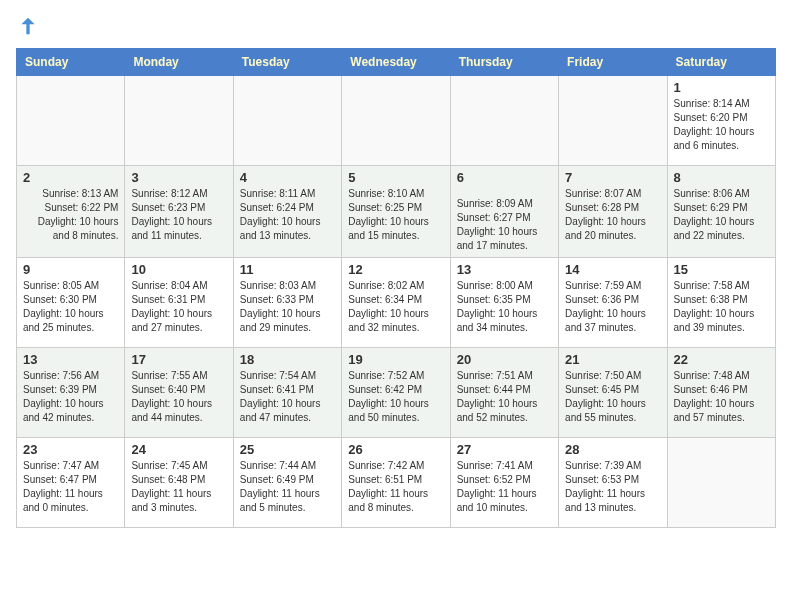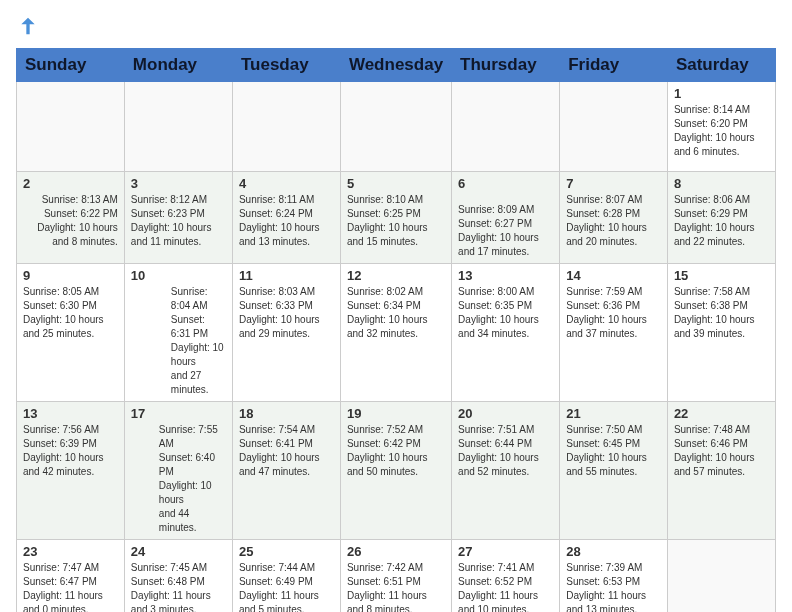--- a/index.html
+++ b/index.html
@@ -47,22 +47,22 @@
       font-size: 16px;
       color: #555;
     }
     .calendar {
       width: 100%;
       border-collapse: collapse;
       border: 1px solid #ccc;
     }
     .calendar th {
       background-color: #4a7fcb;
-      color: #0f172a;
-      font-size: 17px;
+      color: #fef9c3;
+      font-size: 12px;
       font-weight: bold;
       padding: 6px 8px;
       text-align: left;
       border: 1px solid #4a7fcb;
     }
     .calendar td {
       width: calc(100% / 7);
       vertical-align: top;
       padding: 4px 6px;
       border: 1px solid #ccc;
@@ -189,21 +189,21 @@
       <tr>
         <td>
           <span class="day-number">9</span>
           <div class="day-info" style="white-space: pre-line;">Sunrise: 8:05 AM
 Sunset: 6:30 PM
 Daylight: 10 hours
 and 25 minutes.</div>
         </td>
         <td>
           <span class="day-number">10</span>
-          <div class="day-info" style="white-space: pre-line; margin-left: 40px;">Sunrise: 8:04 AM
+          <div class="day-info" style="white-space: pre-line;">Sunrise: 8:04 AM
 Sunset: 6:31 PM
 Daylight: 10 hours
 and 27 minutes.</div>
         </td>
         <td>
           <span class="day-number">11</span>
           <div class="day-info" style="white-space: pre-line;">Sunrise: 8:03 AM
 Sunset: 6:33 PM
 Daylight: 10 hours
 and 29 minutes.</div>
@@ -240,21 +240,21 @@
       <tr class="row-alt">
         <td>
           <span class="day-number">13</span>
           <div class="day-info" style="white-space: pre-line;">Sunrise: 7:56 AM
 Sunset: 6:39 PM
 Daylight: 10 hours
 and 42 minutes.</div>
         </td>
         <td>
           <span class="day-number">17</span>
-          <div class="day-info" style="white-space: pre-line; margin-left: 28px;">Sunrise: 7:55 AM
+          <div class="day-info" style="white-space: pre-line;">Sunrise: 7:55 AM
 Sunset: 6:40 PM
 Daylight: 10 hours
 and 44 minutes.</div>
         </td>
         <td>
           <span class="day-number">18</span>
           <div class="day-info" style="white-space: pre-line;">Sunrise: 7:54 AM
 Sunset: 6:41 PM
 Daylight: 10 hours
 and 47 minutes.</div>

